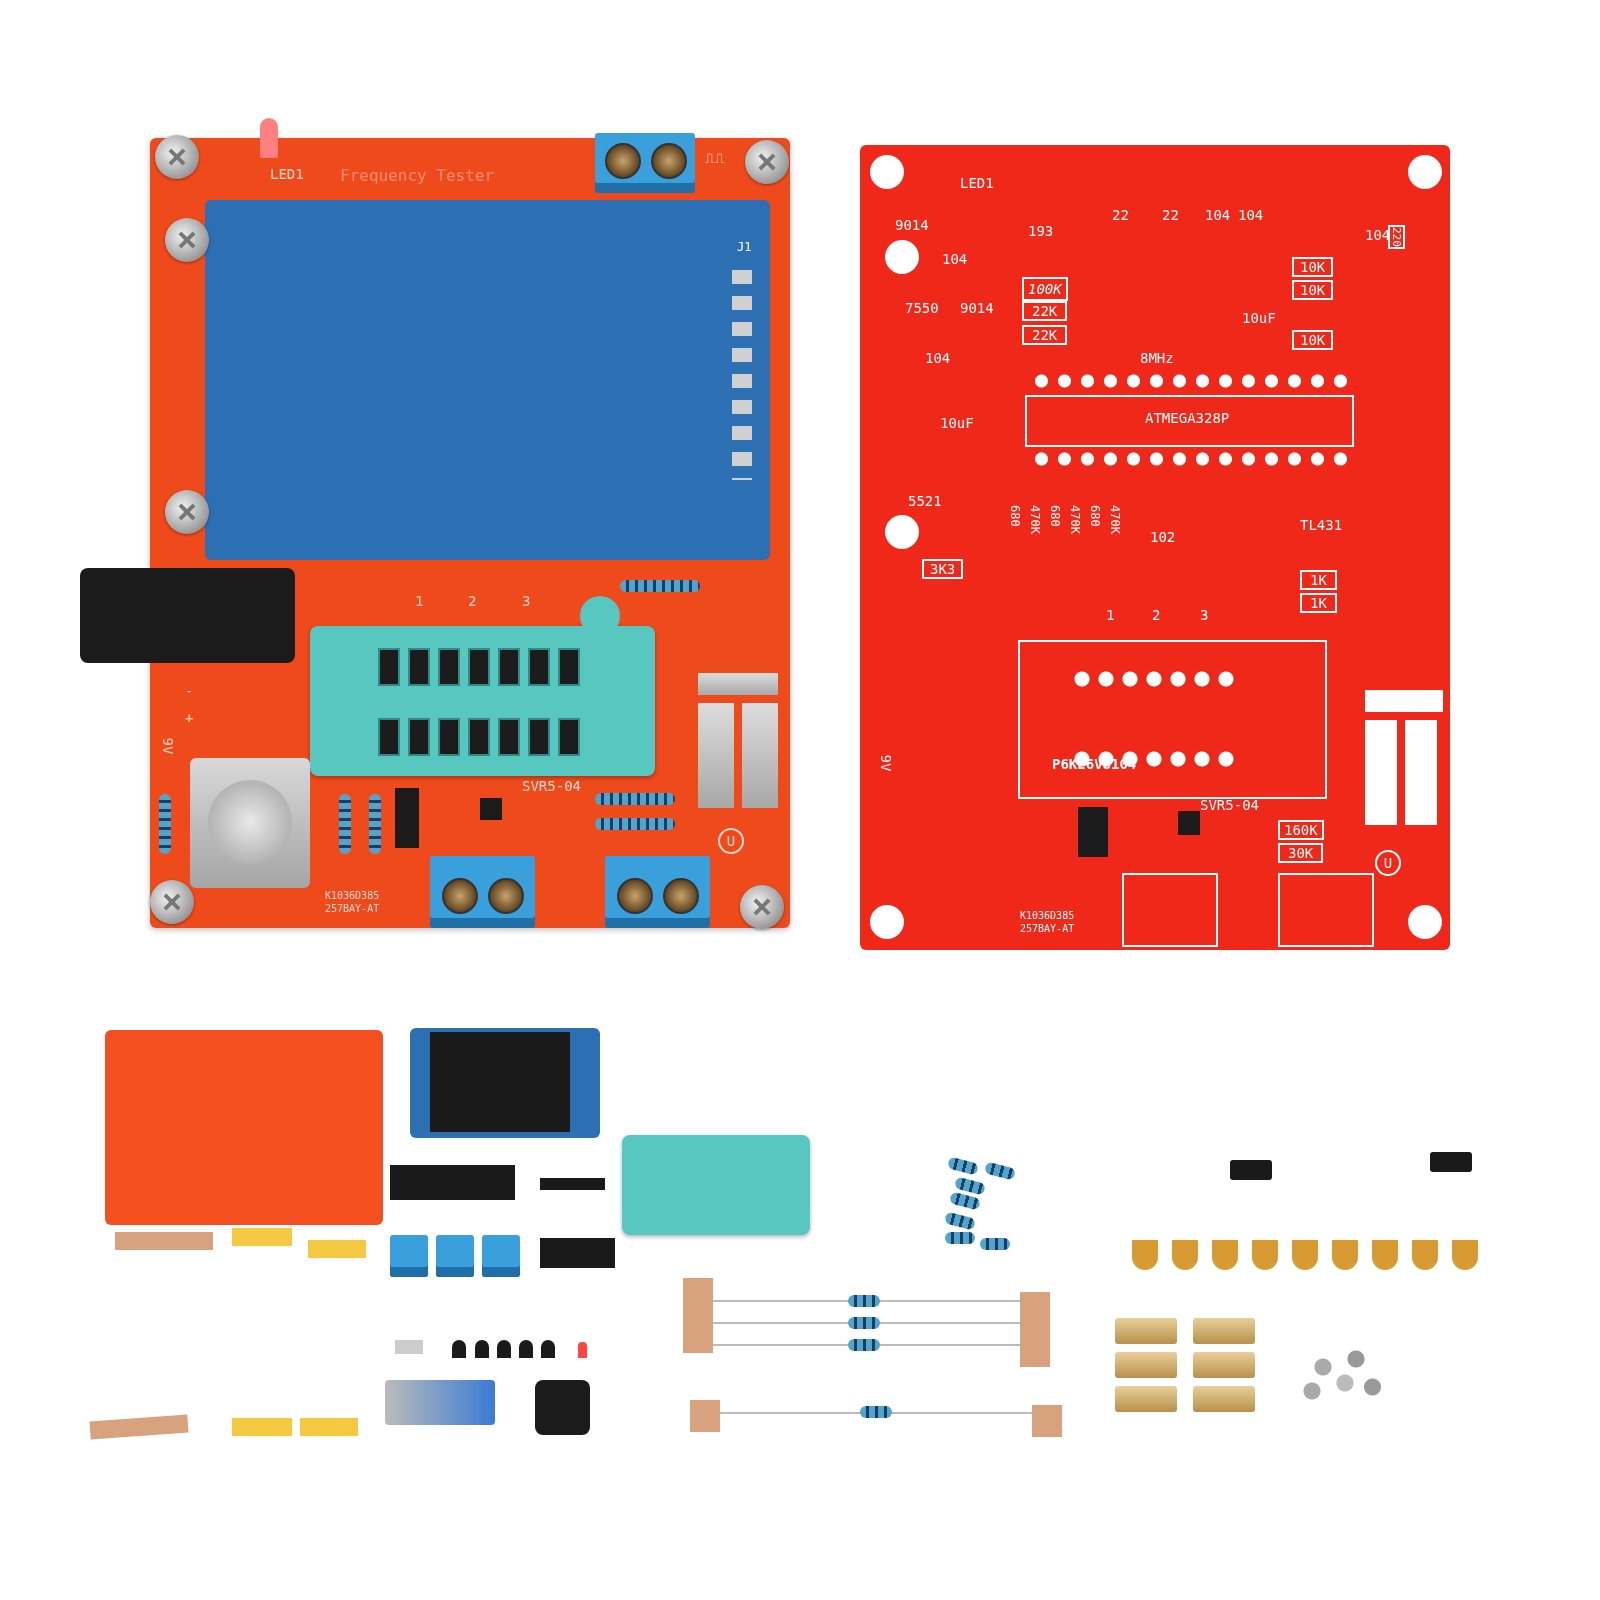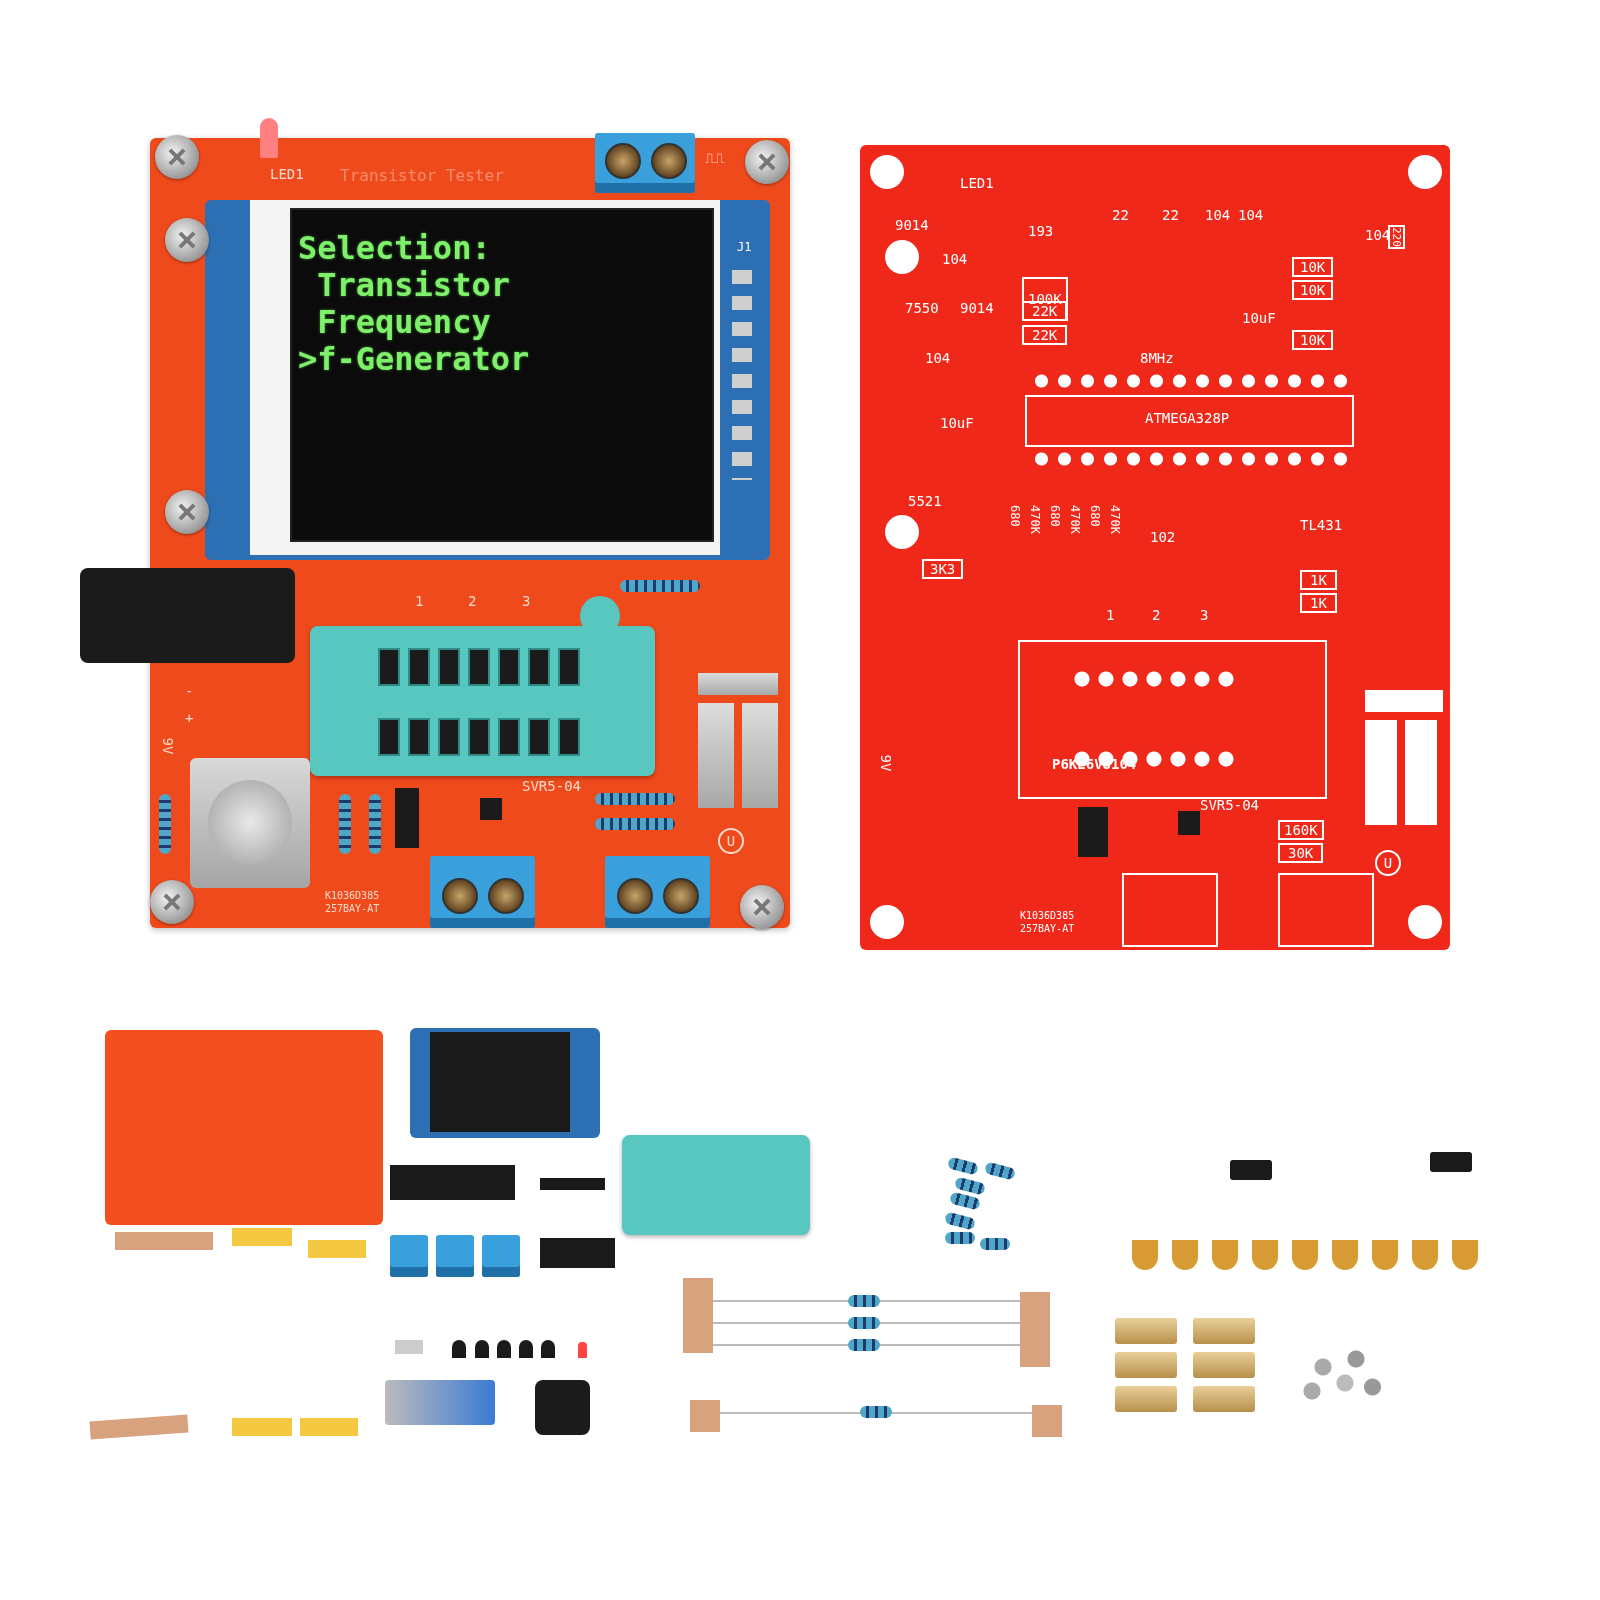--- a/index.html
+++ b/index.html
@@ -33,40 +33,32 @@
   .tape-yel{background:#f5c842;}
   .standoff{background:linear-gradient(#e8cf9a,#b8904a);border-radius:3px;}
   .header-blk{background:#1a1a1a;}
 </style>
 </head>
 <body>
 
 <div class="abs board" style="left:150px;top:138px;width:640px;height:790px;">
 
   <div class="abs silk" style="left:120px;top:28px;">LED1</div>
-  <div class="abs silk" style="left:190px;top:28px;opacity:.45;font-size:16px;">Transistor Tester</div>
+  <div class="abs silk" style="left:190px;top:28px;opacity:.45;font-size:16px;">Frequency Tester</div>
 
   <div class="abs" style="left:110px;top:-20px;width:18px;height:40px;background:#ff8080;border-radius:9px 9px 2px 2px;"></div>
 
   <div class="abs terminal" style="left:445px;top:-5px;width:100px;height:60px;">
     <div class="abs tscrew" style="left:10px;top:10px;"></div>
     <div class="abs tscrew" style="left:56px;top:10px;"></div>
   </div>
   <div class="abs silk" style="left:555px;top:12px;">⎍⎍</div>
 
   <div class="abs lcd-frame" style="left:55px;top:62px;width:565px;height:360px;">
     <div class="abs silkw" style="left:532px;top:40px;font-size:12px;">J1</div>
-    <div class="abs lcd-white" style="left:45px;top:0px;width:470px;height:355px;">
-      <div class="abs lcd" style="left:40px;top:8px;width:420px;height:330px;">
-        <div class="abs lcd-text" style="left:6px;top:20px;">Selection:</div>
-        <div class="abs lcd-text" style="left:6px;top:57px;"> Transistor</div>
-        <div class="abs lcd-text" style="left:6px;top:94px;"> Frequency</div>
-        <div class="abs lcd-text" style="left:6px;top:131px;">&gt;f-Generator</div>
-      </div>
-    </div>
 
     <div class="abs" style="left:527px;top:70px;width:20px;height:210px;background:repeating-linear-gradient(#cfcfcf 0 14px,#2c6fb3 14px 26px);"></div>
   </div>
 
   <div class="abs jack" style="left:-70px;top:430px;width:215px;height:95px;"></div>
 
   <div class="abs zif" style="left:160px;top:488px;width:345px;height:150px;">
     <div class="abs" style="left:68px;top:22px;display:flex;gap:8px;">
       <div class="slot"></div>
         <div class="slot"></div>
@@ -147,21 +139,21 @@
   <div class="abs silkw" style="left:168px;top:78px;">193</div>
   <div class="abs silkw" style="left:82px;top:106px;">104</div>
   <div class="abs silkw" style="left:252px;top:62px;">22</div>
   <div class="abs silkw" style="left:302px;top:62px;">22</div>
   <div class="abs silkw" style="left:345px;top:62px;">104</div>
   <div class="abs silkw" style="left:378px;top:62px;">104</div>
   <div class="abs silkw" style="left:505px;top:82px;">104</div>
   <div class="abs silkw outline" style="left:528px;top:80px;font-size:11px;writing-mode:vertical-rl;">220</div>
   <div class="abs silkw outline" style="left:432px;top:112px;padding:0 6px;">10K</div>
   <div class="abs silkw outline" style="left:432px;top:135px;padding:0 6px;">10K</div>
-  <div class="abs silkw outline" style="left:162px;top:132px;padding:12px 4px;">100K</div>
+  <div class="abs silkw outline" style="left:162px;top:132px;padding:2px 4px;font-style:italic;">100K</div>
   <div class="abs silkw outline" style="left:162px;top:156px;padding:0 8px;">22K</div>
   <div class="abs silkw outline" style="left:162px;top:180px;padding:0 8px;">22K</div>
   <div class="abs silkw" style="left:45px;top:155px;">7550</div>
   <div class="abs silkw" style="left:100px;top:155px;">9014</div>
   <div class="abs silkw" style="left:382px;top:165px;">10uF</div>
   <div class="abs silkw outline" style="left:432px;top:185px;padding:0 6px;">10K</div>
   <div class="abs silkw" style="left:280px;top:205px;">8MHz</div>
   <div class="abs silkw" style="left:65px;top:205px;">104</div>
   <div class="abs outline" style="left:165px;top:250px;width:325px;height:48px;"></div>
   <div class="abs silkw" style="left:285px;top:265px;">ATMEGA328P</div>

